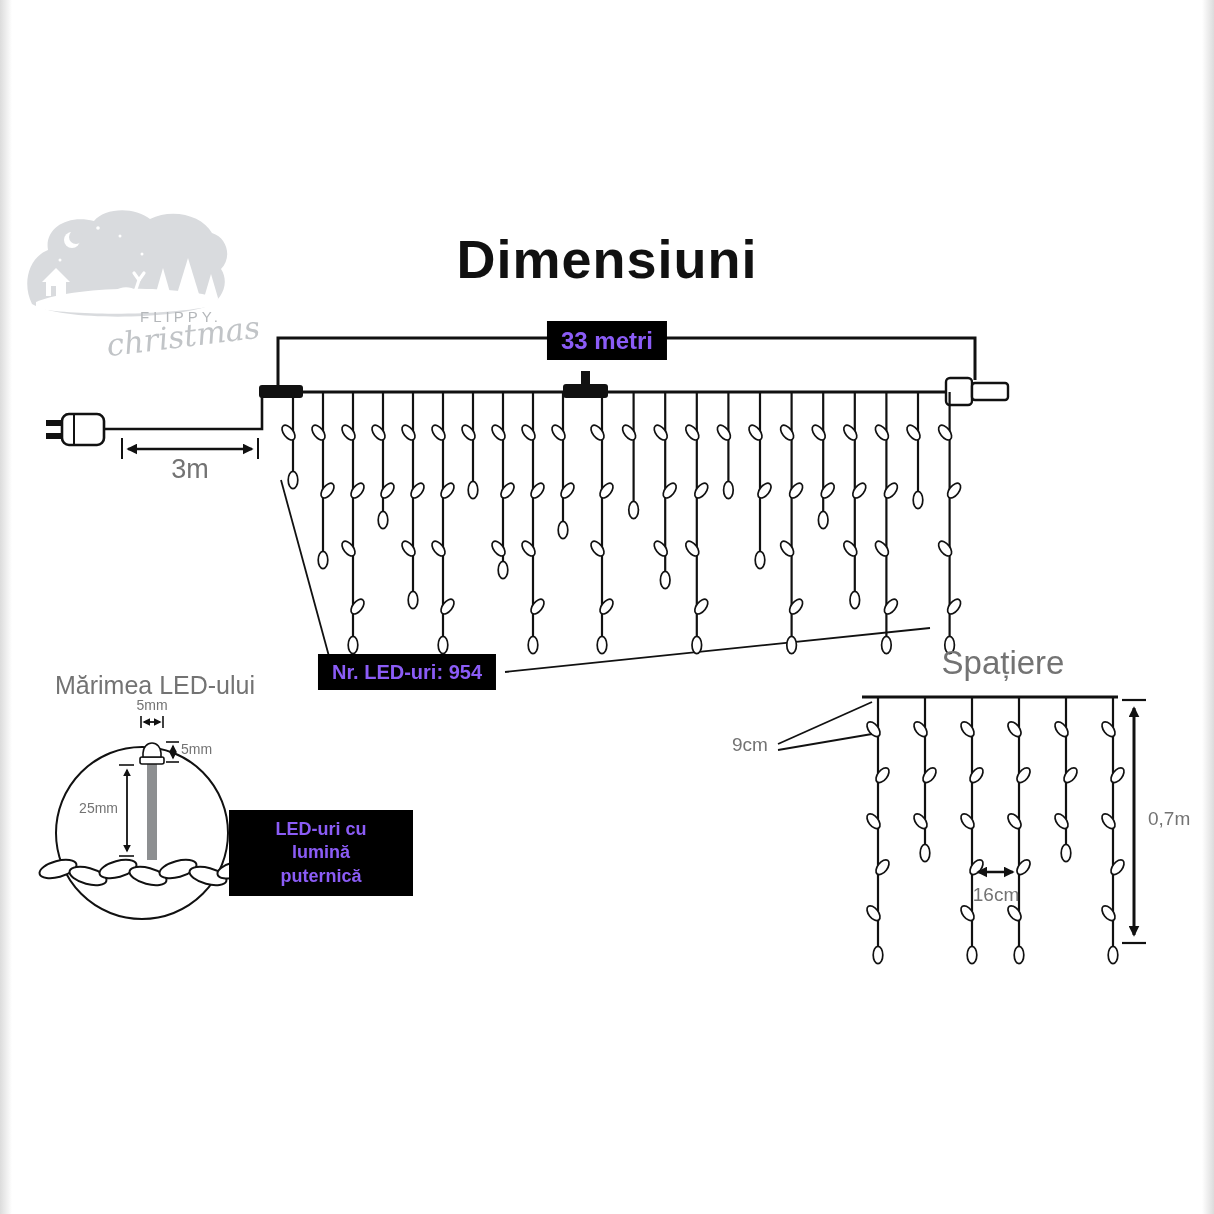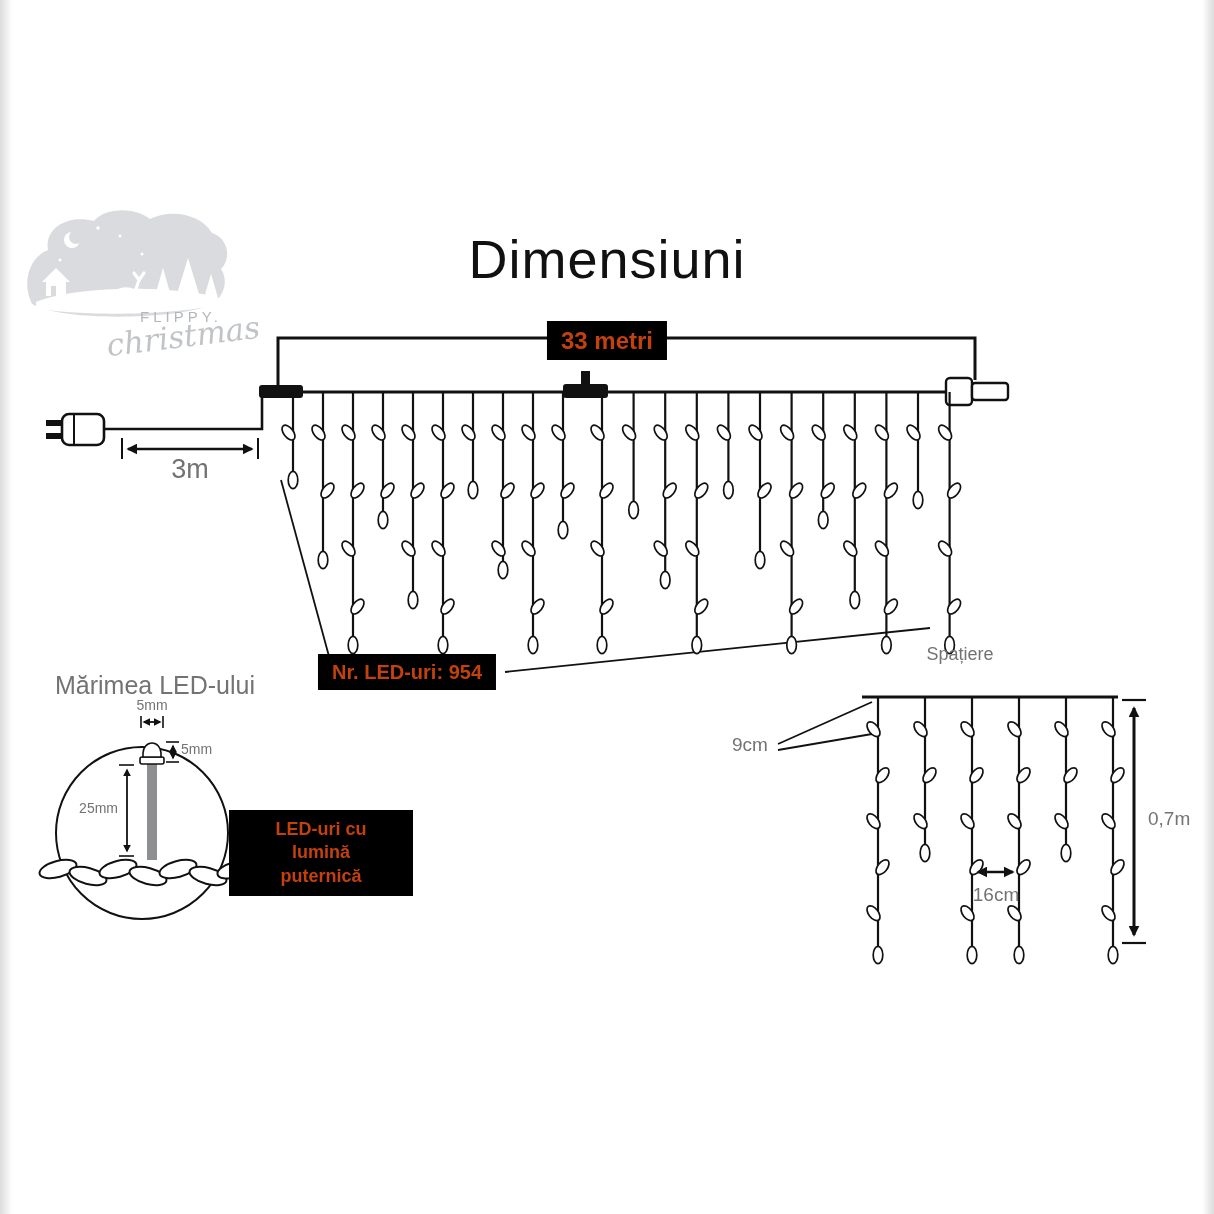--- a/index.html
+++ b/index.html
@@ -2,31 +2,31 @@
 <html><head>
 <meta charset="utf-8">
 <style>
   *{margin:0;padding:0;box-sizing:border-box}
   body{background:#ffffff;font-family:"Liberation Sans","DejaVu Sans",sans-serif;color:#111}
   .canvas{position:relative;width:1214px;height:1214px;background:#fff;overflow:hidden;margin:0 auto}
   .ctr{transform:translateX(-50%)}
   svg{display:block}
   #art{position:absolute;left:0;top:0;z-index:1}
   .lbl{position:absolute;z-index:3;color:#737373;white-space:nowrap}
-  .blackbox{position:absolute;z-index:3;background:#000;color:#c2410c;font-weight:bold;text-align:center;white-space:pre-line;line-height:1.3}
-  .title{position:absolute;z-index:3;font-weight:normal;font-size:54px;letter-spacing:1px;white-space:nowrap}
+  .blackbox{position:absolute;z-index:3;background:#000;color:#8b5cf6;font-weight:bold;text-align:center;white-space:pre-line;line-height:1.3}
+  .title{position:absolute;z-index:3;font-weight:bold;font-size:54px;letter-spacing:1px;white-space:nowrap}
   #box33{left:607px;top:321px;font-size:24px;padding:4px 14px}
   #boxsec3{left:429px;top:356px;font-size:20px;padding:4px 12px}
   #boxsec5{left:781px;top:356px;font-size:20px;padding:4px 12px}
   #boxconnect{left:1006px;top:352px;width:132px;font-size:19px;padding:6px 4px;line-height:1.38}
   #boxled{left:407px;top:654px;font-size:20px;padding:5px 14px}
   #callout{left:229px;top:810px;width:184px;font-size:18px;padding:8px 18px;line-height:1.3}
   #label3m{left:190px;top:454px;font-size:27px}
   #marimea{left:155px;top:671px;font-size:25px}
-  #spatiere{left:960px;top:644px;font-size:18px}
+  #spatiere{left:1003px;top:644px;font-size:33px}
   #l5top{left:152px;top:697px;font-size:14px}
   #l5right{left:181px;top:741px;font-size:14px}
   #l25{left:72px;top:800px;width:46px;text-align:right;font-size:14px}
   #l9{left:750px;top:734px;font-size:19px}
   #l16{left:996px;top:884px;font-size:19px}
   #l07{left:1148px;top:808px;font-size:19px}
   #footnote{left:607px;top:963px;font-size:23px}
   .logo{position:absolute;left:20px;top:206px;width:250px;height:178px;z-index:2}
   .brand-top{position:absolute;left:120px;top:102px;font-size:15px;font-weight:normal;letter-spacing:4px;color:#b4b7ba}
   .brand-script{position:absolute;left:86px;top:112px;font-family:"DejaVu Serif","Liberation Serif",serif;font-style:italic;font-size:31px;color:#c1c4c7;transform:rotate(-7deg);white-space:nowrap}

